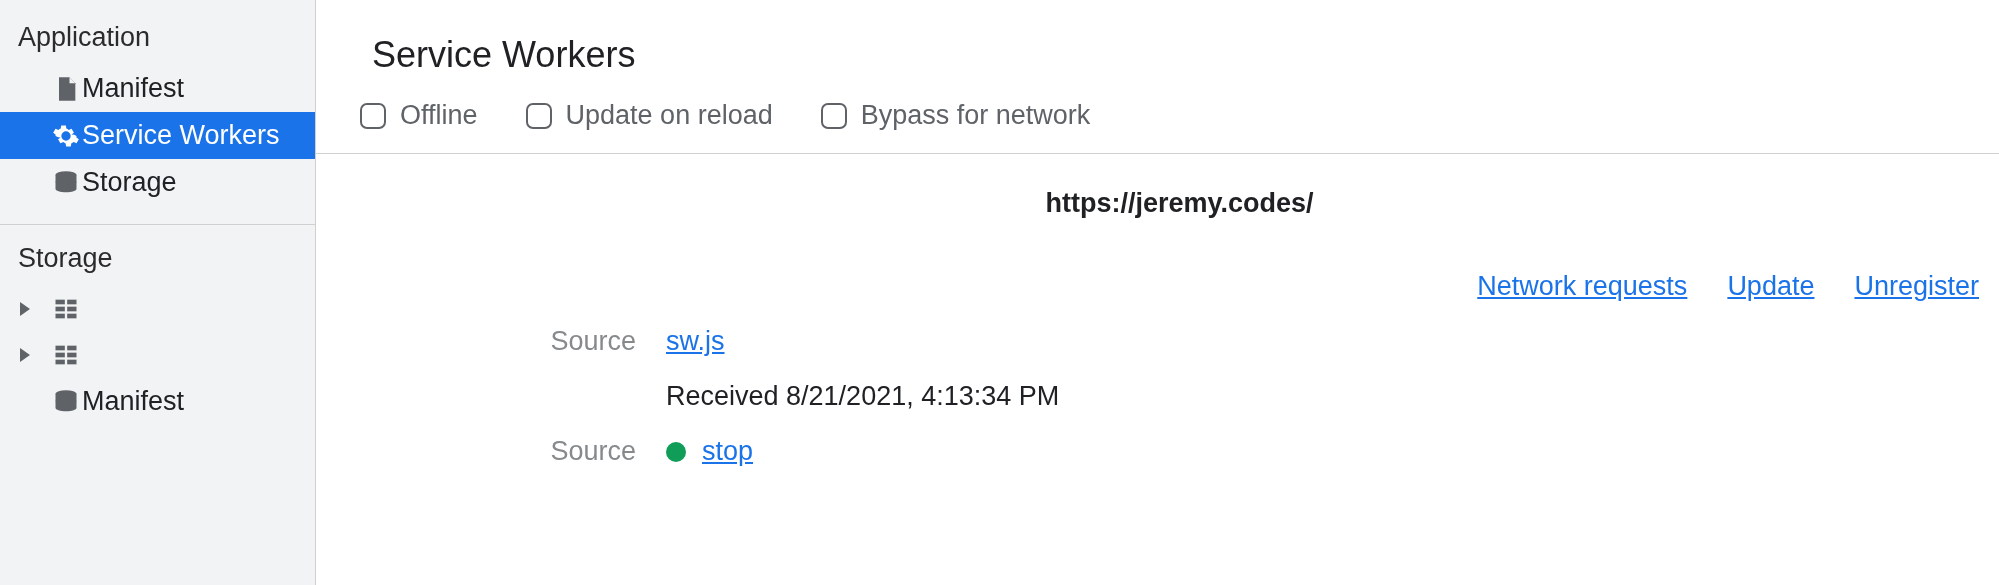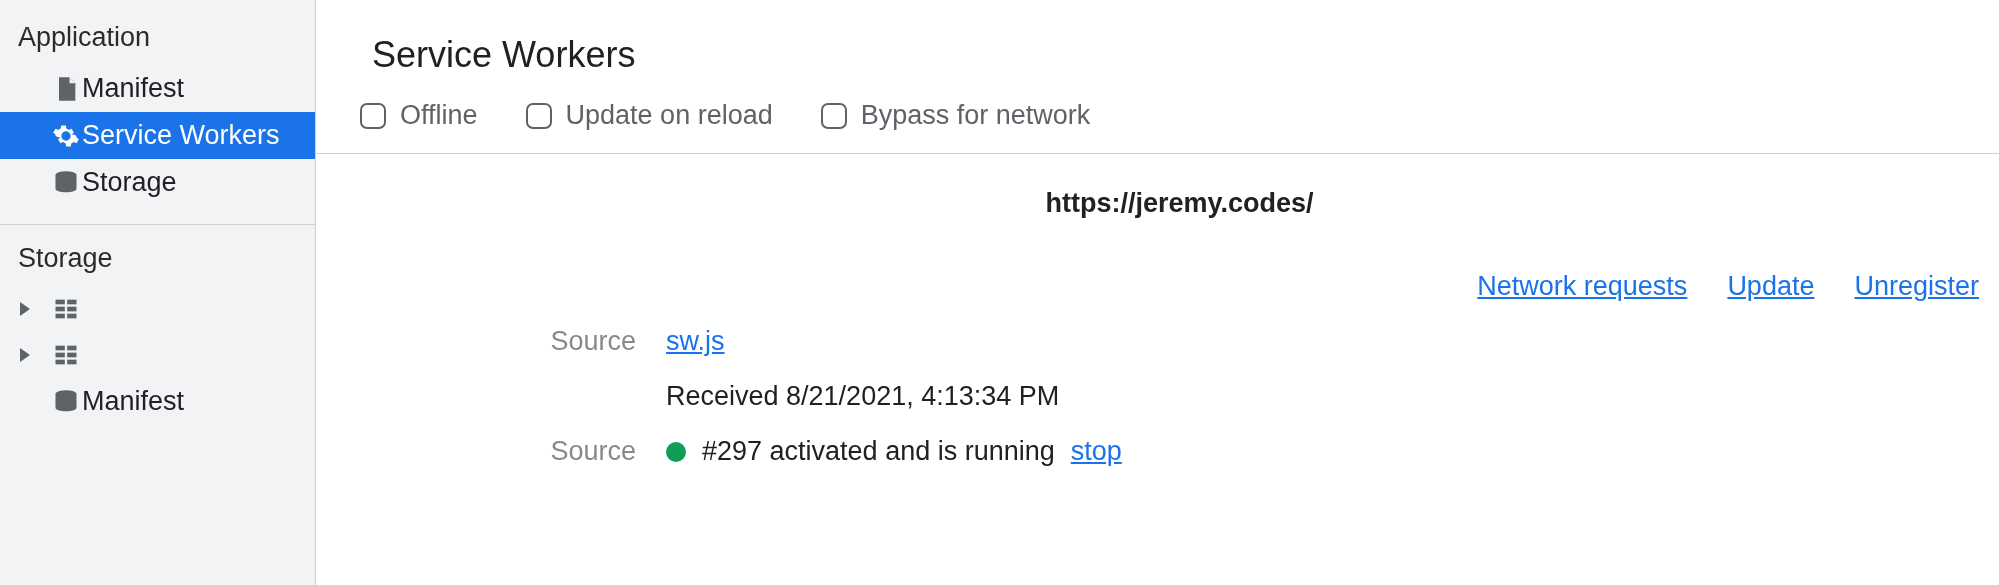--- a/index.html
+++ b/index.html
@@ -262,20 +262,19 @@
       <div class="detail-value">
         <a class="link">sw.js</a>
       </div>
 
       <div class="detail-label"></div>
       <div class="detail-value received">Received 8/21/2021, 4:13:34 PM</div>
 
       <div class="detail-label">Source</div>
       <div class="detail-value">
         <span class="status-dot"></span>
-        <span>#297 activated and is running</span>
         <a class="link">stop</a>
       </div>
 
     </div>
   </section>
 
 </main>
 
 </body></html>

